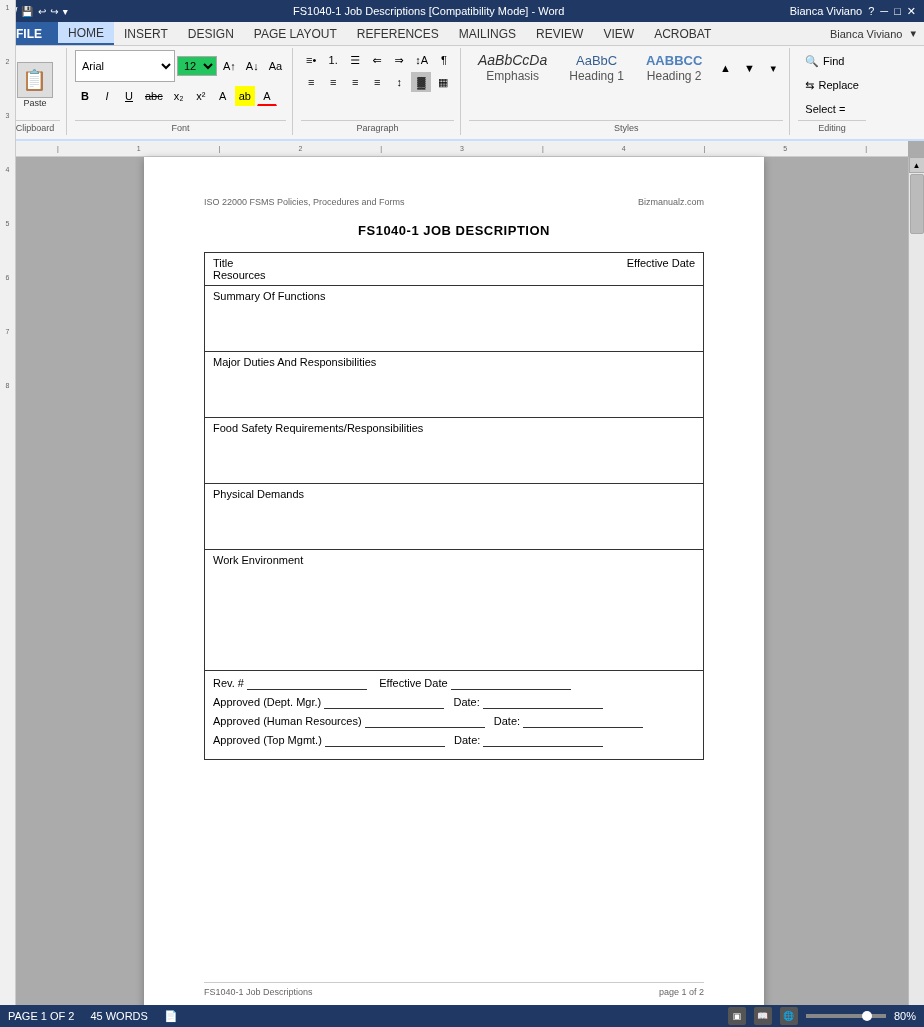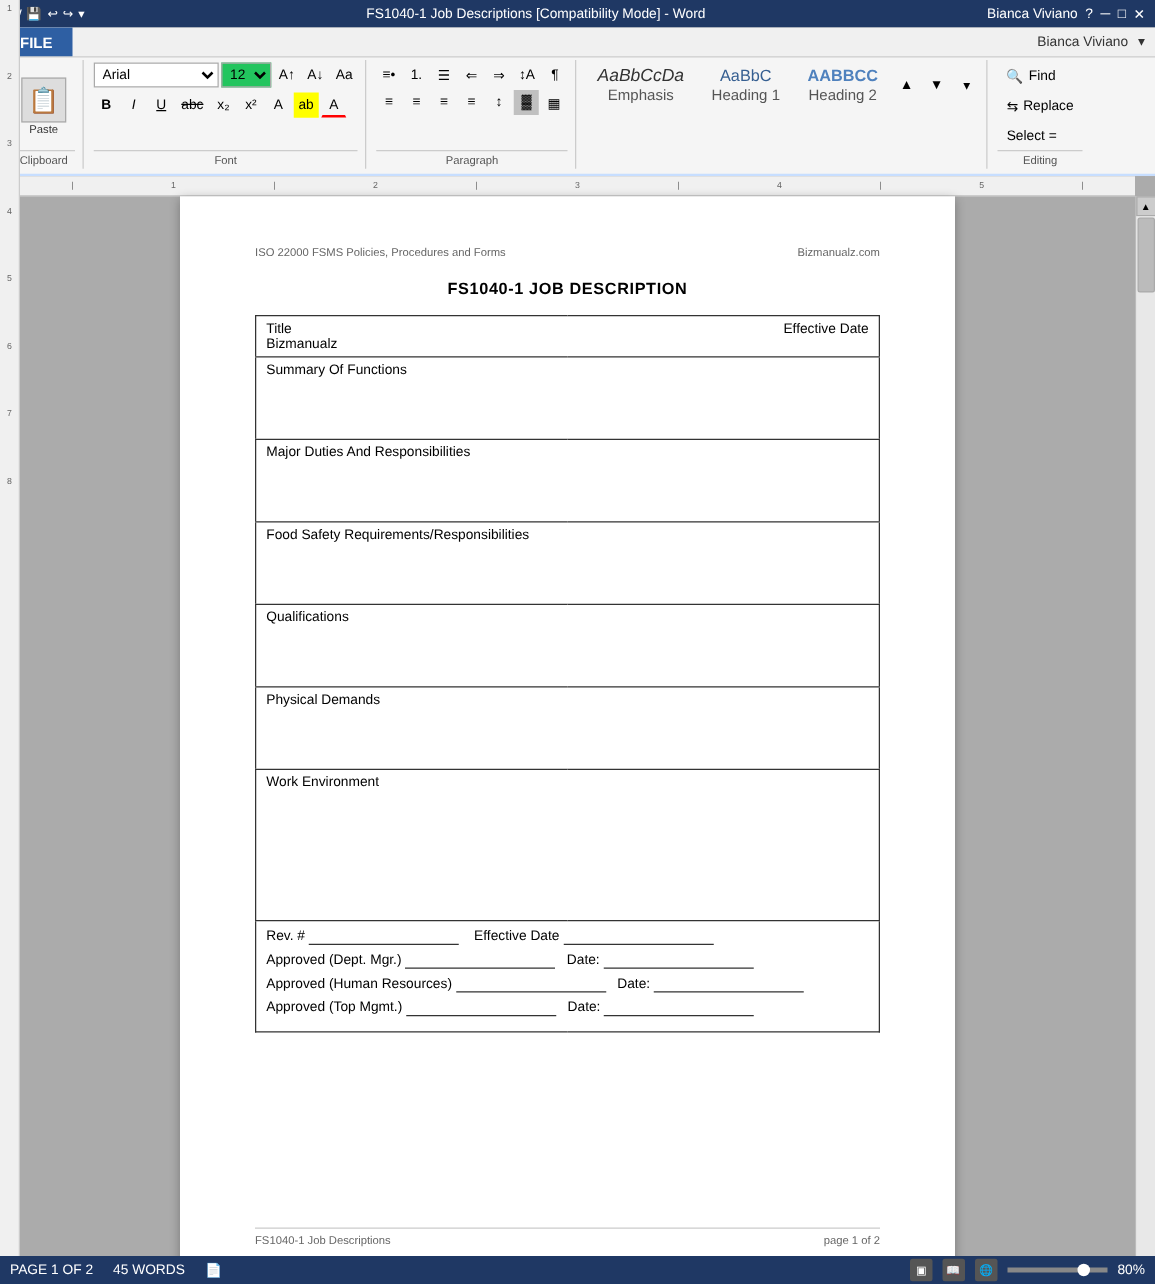--- a/index.html
+++ b/index.html
@@ -101,21 +101,21 @@
       display: flex; align-items: center; justify-content: center;
       font-size: 20px;
     }
     .paste-label { font-size: 9px; color: #333; }
 
     
     .font-group-row1 { display: flex; align-items: center; gap: 2px; margin-bottom: 2px; }
     .font-group-row2 { display: flex; align-items: center; gap: 2px; margin-bottom: 2px; }
 
     .font-select {
-      width: 100px; height: 20px; font-size: 11px; border: 1px solid #aaa;
+      width: 100px; height: 32px; font-size: 11px; border: 1px solid #aaa;
       background: white; padding: 0 2px; cursor: pointer;
     }
     .size-select {
       width: 40px; height: 20px; font-size: 11px; border: 1px solid #aaa;
       background: #22c55e; padding: 0 2px; cursor: pointer;
     }
     .ribbon-btn {
       height: 20px; min-width: 20px; border: 1px solid transparent;
       background: transparent; font-size: 11px; cursor: pointer; padding: 0 3px;
       display: flex; align-items: center; justify-content: center;
@@ -310,20 +310,31 @@
     <span>Bianca Viviano</span>
     <span style="cursor:pointer;">?</span>
     <span style="cursor:pointer;">─</span>
     <span style="cursor:pointer;">□</span>
     <span style="cursor:pointer;">✕</span>
   </div>
 </div>
 
 <div class="menu-bar">
   <div class="file-btn">FILE</div>
+  <div class="menu-items">
+    <div class="menu-item active">HOME</div>
+    <div class="menu-item">INSERT</div>
+    <div class="menu-item">DESIGN</div>
+    <div class="menu-item">PAGE LAYOUT</div>
+    <div class="menu-item">REFERENCES</div>
+    <div class="menu-item">MAILINGS</div>
+    <div class="menu-item">REVIEW</div>
+    <div class="menu-item">VIEW</div>
+    <div class="menu-item">ACROBAT</div>
+  </div>
   <div class="menu-right">
     <span>Bianca Viviano</span>
     <span>▾</span>
   </div>
 </div>
 
 <div class="ribbon">
 
   <div class="ribbon-group">
     <div class="ribbon-controls">
@@ -398,20 +409,21 @@
         <span class="style-label">Heading 1</span>
       </div>
       <div class="style-item">
         <span class="style-preview heading2-preview" style="font-size:13px;color:#4f81bd;font-weight:bold;">AABBCC</span>
         <span class="style-label">Heading 2</span>
       </div>
       <button class="ribbon-btn" style="height:20px;">▲</button>
       <button class="ribbon-btn" style="height:20px;">▼</button>
       <button class="ribbon-btn" style="height:20px;">▾</button>
     </div>
+    <div class="ribbon-group-label">Styles</div>
   </div>
 
   <div class="ribbon-group">
     <div class="editing-group">
       <button class="edit-btn">
         <span>🔍</span>
         <span>Find</span>
       </button>
       <button class="edit-btn">
         <span>⇆</span>
@@ -475,21 +487,21 @@
       </div>
 
       <div class="doc-title">FS1040-1 JOB DESCRIPTION</div>
 
       <table class="form-table" style="border:1px solid #333;">
         <tbody>
 
           <tr>
             <td style="width:50%;padding:4px 8px;border-right:none;border-bottom:1px solid #333;vertical-align:top;">
               <span class="section-label">Title</span><br>
-              <span class="section-label">Bizmanualz</span>
+              <span class="section-label">Resources</span>
             </td>
             <td style="width:50%;padding:4px 8px;border-left:none;border-bottom:1px solid #333;vertical-align:top;text-align:right;">
               <span class="section-label">Effective Date</span>
             </td>
           </tr>
 
           <tr>
             <td colspan="2" style="padding:4px 8px;border-bottom:1px solid #333;">
               <div class="section-label">Summary Of Functions</div>
               <div style="min-height:45px;"></div>
@@ -504,26 +516,20 @@
           </tr>
 
           <tr>
             <td colspan="2" style="padding:4px 8px;border-bottom:1px solid #333;">
               <div class="section-label">Food Safety Requirements/Responsibilities</div>
               <div style="min-height:45px;"></div>
             </td>
           </tr>
 
 
-          <tr>
-            <td colspan="2" style="padding:4px 8px;border-bottom:1px solid #333;">
-              <div class="section-label">Qualifications</div>
-              <div style="min-height:45px;"></div>
-            </td>
-          </tr>
 
           <tr>
             <td colspan="2" style="padding:4px 8px;border-bottom:1px solid #333;">
               <div class="section-label">Physical Demands</div>
               <div style="min-height:45px;"></div>
             </td>
           </tr>
 
           <tr>
             <td colspan="2" style="padding:4px 8px;border-bottom:1px solid #333;">

